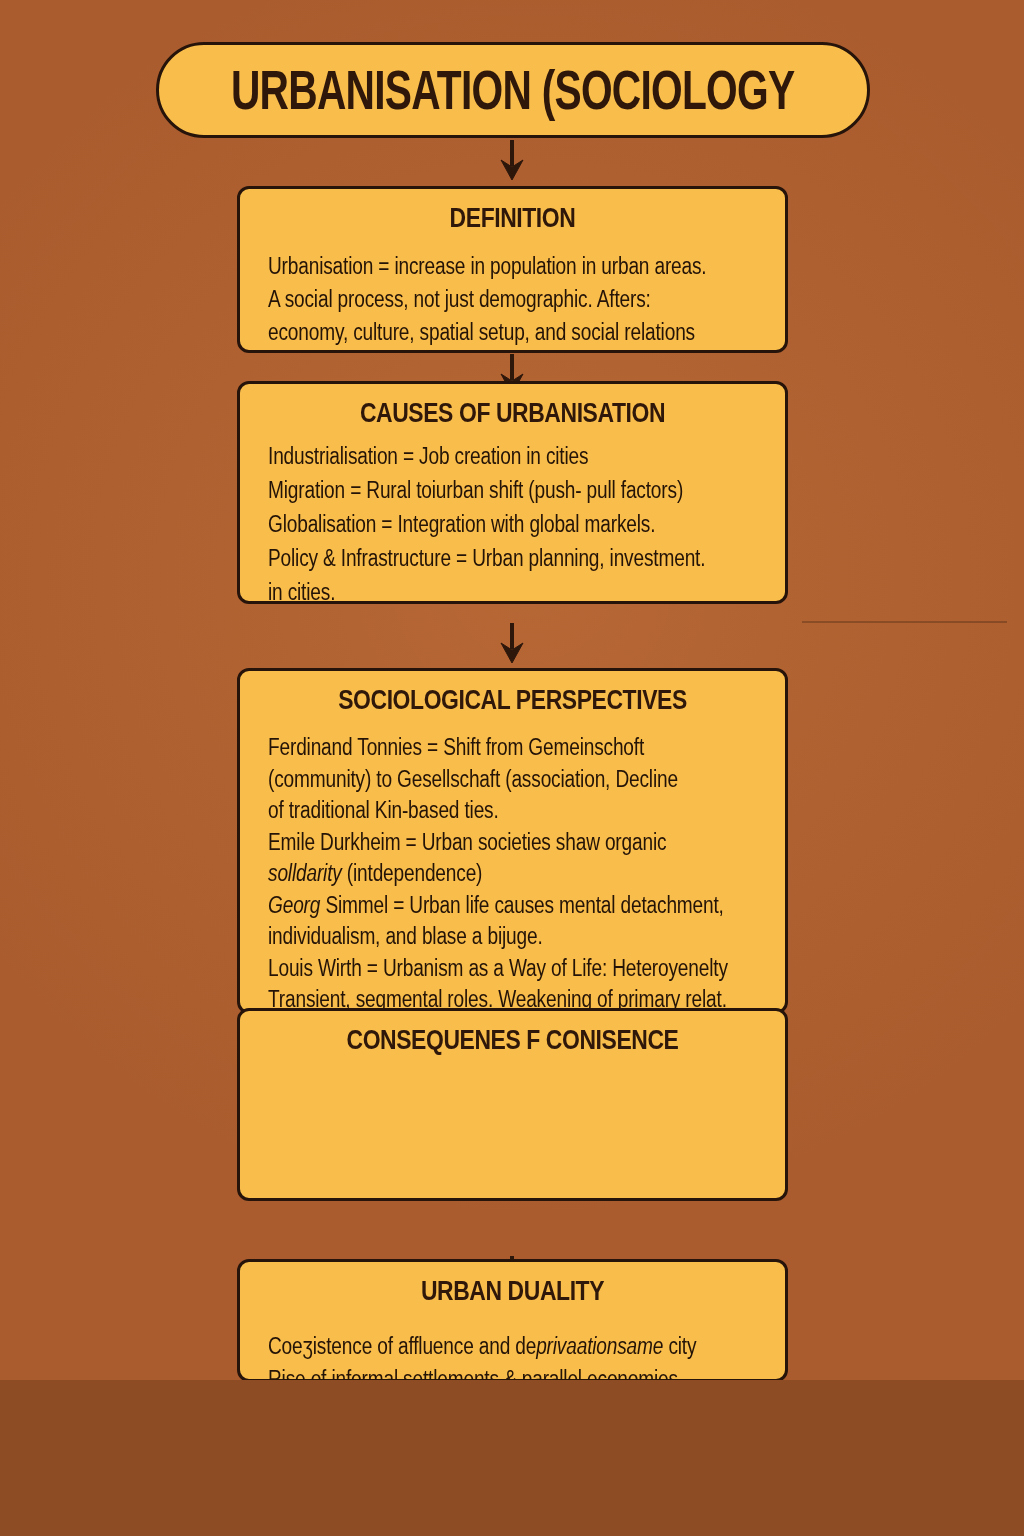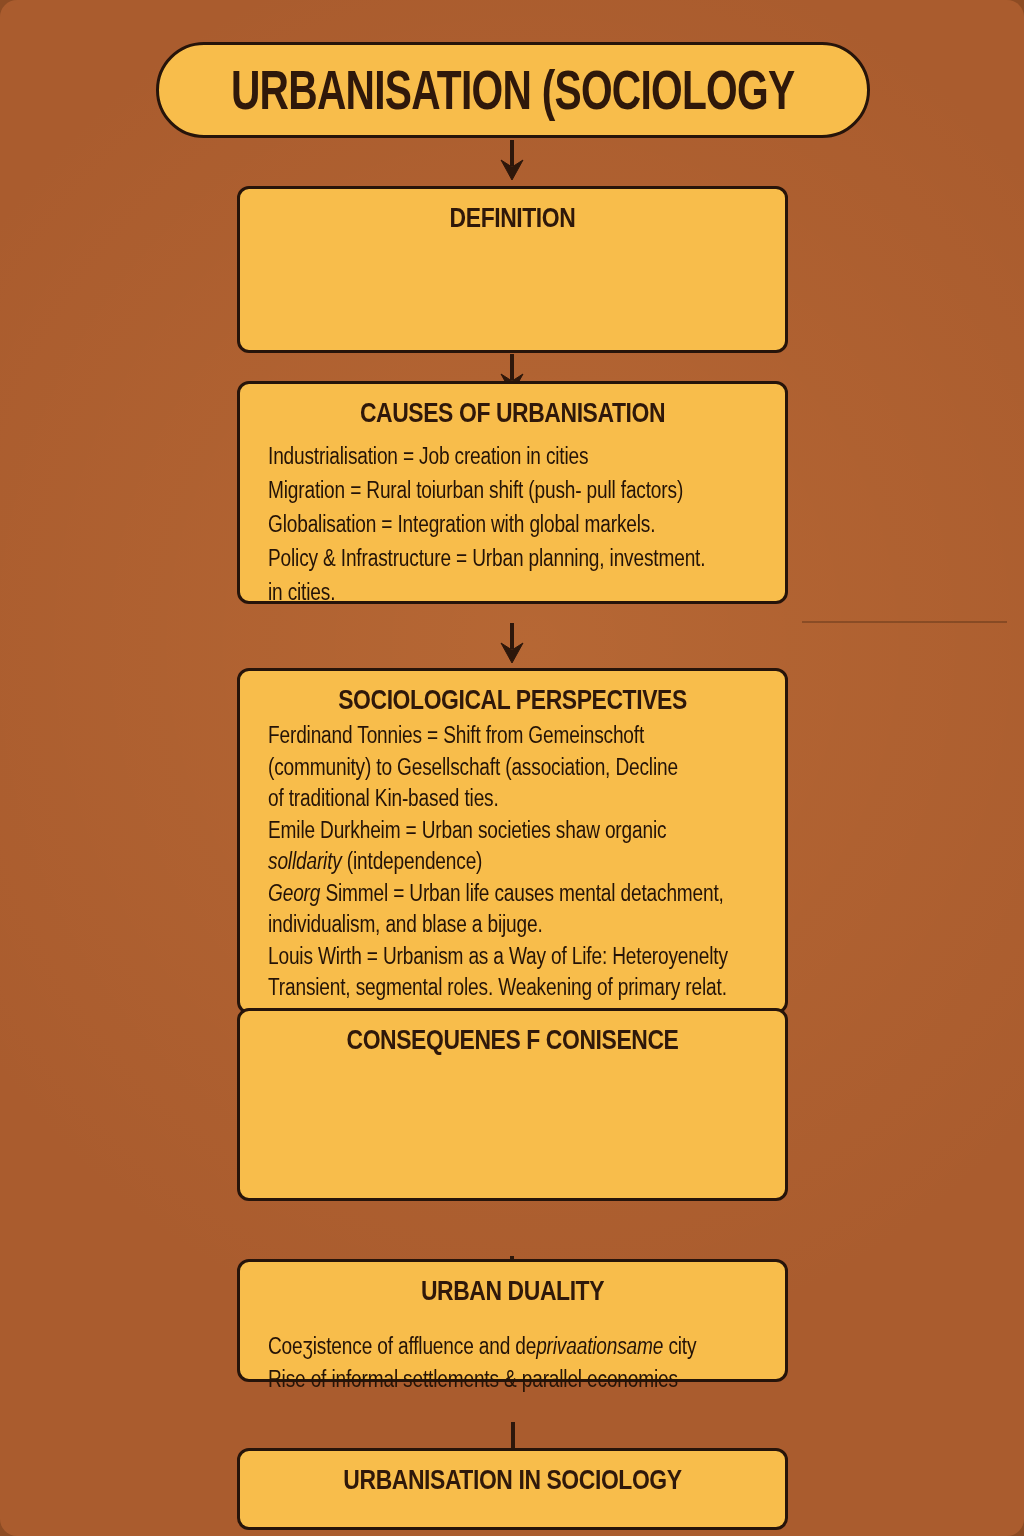--- a/index.html
+++ b/index.html
@@ -1,23 +1,22 @@
 <!DOCTYPE html>
 <html style="--background: #aa5c2e; --box-fill: #f8bd4b; --box-border: #26140a; --heading: #2f180a; --text-dark: #241307; --arrow: #2d170b;"><head>
 <meta charset="utf-8">
 <style>
   html,body{margin:0;padding:0;background:#8d4c24;}
   .stage{
-    position:relative;width:1024px;height:1536px;overflow:hidden;
+    position:relative;width:1024px;height:1380px;overflow:hidden;
     background:
       radial-gradient(120% 85% at 52% 42%, rgba(255,170,90,.14) 0%, rgba(0,0,0,0) 55%),
       radial-gradient(140% 120% at 50% 50%, var(--background,#aa5c2e) 60%, #9c5228 100%);
     font-family:"Liberation Sans","DejaVu Sans",sans-serif;
     color:var(--text-dark,#241307);
-    border-radius:17px;
   }
   .pill{
     position:absolute;left:156px;top:42px;width:714px;height:96px;
     background:var(--box-fill,#f8bd4b);
     border:3px solid var(--box-border,#26140a);
     border-radius:60px;box-sizing:border-box;
     display:flex;align-items:center;justify-content:center;
   }
   .pill h1{
     margin:0;font-size:55px;font-weight:700;letter-spacing:-1px;
@@ -38,21 +37,21 @@
   }
   .body{padding:0 10px 0 28px;}
   .line{
     font-size:23px;white-space:nowrap;letter-spacing:-.2px;
     transform:scaleX(.83);transform-origin:0 50%;
     color:var(--text-dark,#241307);
   }
   .it{font-style:italic;}
   .b-def  .body{margin-top:16px}  .b-def  .line{line-height:33px}
   .b-causes .body{margin-top:10px} .b-causes .line{line-height:34px}
-  .b-persp .body{margin-top:4px}  .b-persp .line{line-height:31.5px}
+  .b-persp .body{margin-top:16px}  .b-persp .line{line-height:31.5px}
   .b-conseq .body{margin-top:8px} .b-conseq .line{line-height:34px}
   .b-dual .body{margin-top:23px}   .b-dual .line{line-height:33px}
   .b-socio .body{margin-top:2px}  .b-socio .line{line-height:33px}
   .arrow{position:absolute;left:497px;width:30px;height:42px;}
   .arrow path{stroke:var(--arrow,#2d170b);}
   .connector{
     position:absolute;left:511px;top:1422px;width:4px;height:26px;
     background:var(--arrow,#2d170b);
   }
   .artifact-line{
@@ -69,20 +68,25 @@
     <h1>URBANISATION (SOCIOLOGY</h1>
   </header>
 
   <svg class="arrow" style="top:140px" viewBox="0 0 30 42">
     <path d="M15 0 V26" fill="none" stroke-width="4"></path>
     <path d="M4 20 L15 40 L26 20 L15 27 Z" fill="#2d170b" stroke-width="1"></path>
   </svg>
 
   <section class="box b-def" style="top:186px;height:167px">
     <h2>DEFINITION</h2>
+    <div class="body">
+        <div class="line"><span>Urbanisation = increase in population in urban areas.</span></div>
+        <div class="line"><span>A social process, not just demographic. Afters:</span></div>
+        <div class="line"><span>economy, culture, spatial setup, and social relations</span></div>
+      </div>
   </section>
 
   <svg class="arrow" style="top:354px" viewBox="0 0 30 42">
     <path d="M15 0 V26" fill="none" stroke-width="4"></path>
     <path d="M4 20 L15 40 L26 20 L15 27 Z" fill="#2d170b" stroke-width="1"></path>
   </svg>
 
   <section class="box b-causes" style="top:381px;height:223px">
     <h2>CAUSES OF URBANISATION</h2>
     <div class="body">

